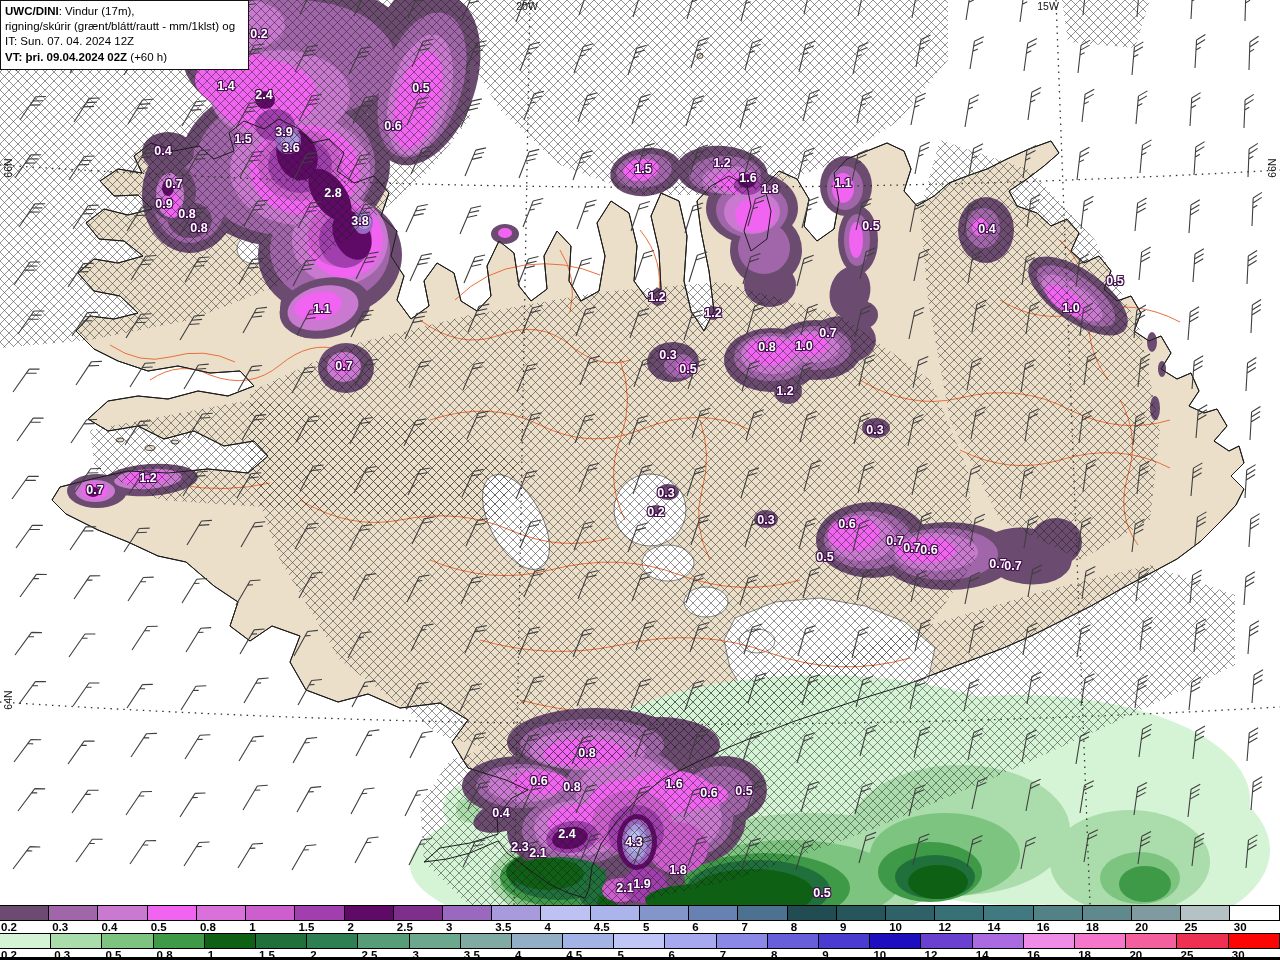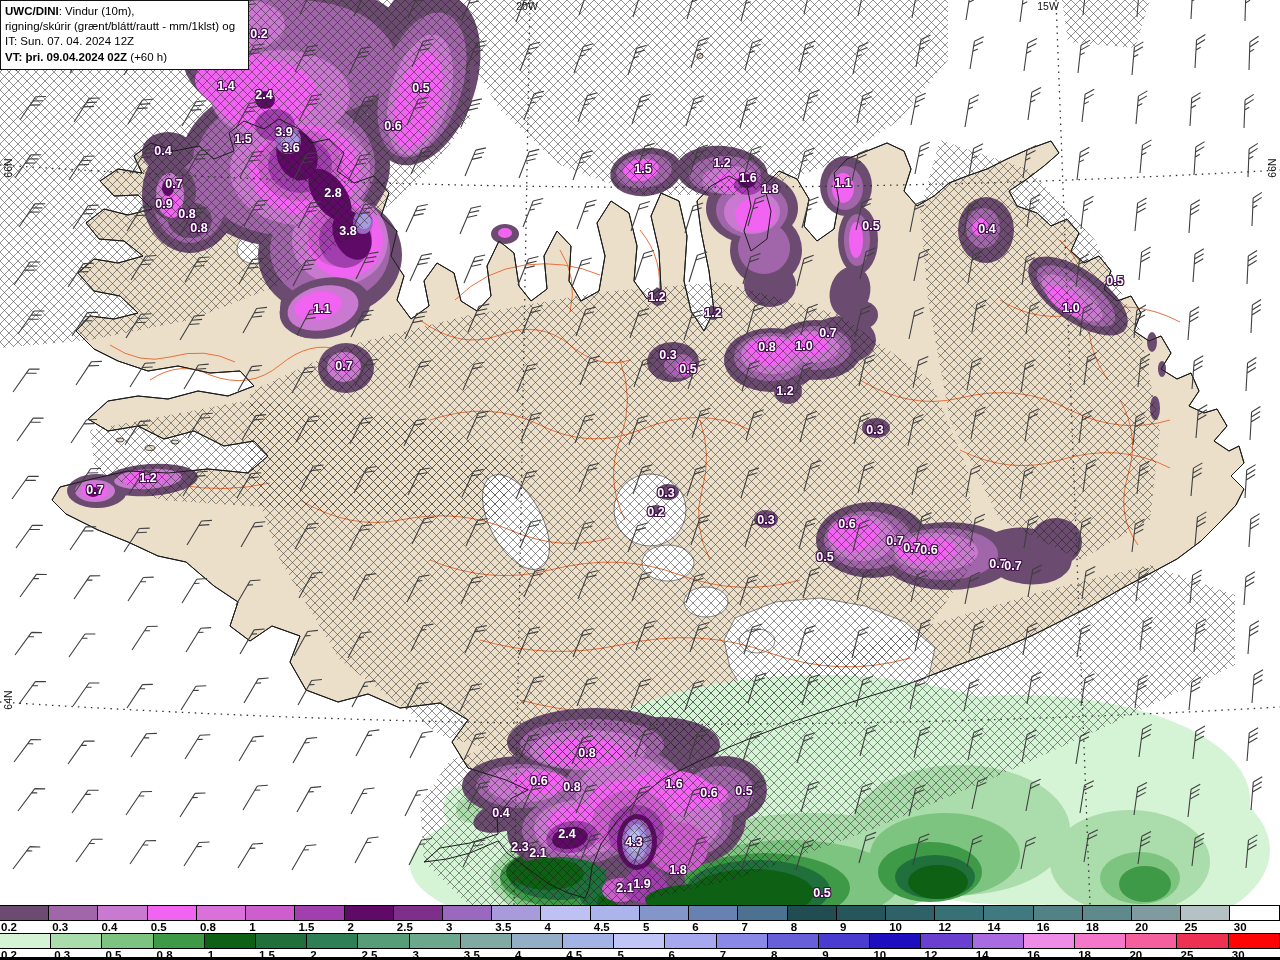--- a/index.html
+++ b/index.html
@@ -798,21 +798,21 @@
   <div id="plabels">
         <span class="plabel" style="left: 259px; top: 34px;">0.2</span>
         <span class="plabel" style="left: 226px; top: 86px;">1.4</span>
         <span class="plabel" style="left: 264px; top: 95px;">2.4</span>
         <span class="plabel" style="left: 421px; top: 88px;">0.5</span>
         <span class="plabel" style="left: 393px; top: 126px;">0.6</span>
         <span class="plabel" style="left: 243px; top: 139px;">1.5</span>
         <span class="plabel" style="left: 284px; top: 132px;">3.9</span>
         <span class="plabel" style="left: 291px; top: 148px;">3.6</span>
         <span class="plabel" style="left: 333px; top: 193px;">2.8</span>
-        <span class="plabel" style="left: 348px; top: 221px; margin-top: 10px;">3.8</span>
+        <span class="plabel" style="left: 360px; top: 221px;">3.8</span>
         <span class="plabel" style="left: 163px; top: 151px;">0.4</span>
         <span class="plabel" style="left: 174px; top: 184px;">0.7</span>
         <span class="plabel" style="left: 164px; top: 204px;">0.9</span>
         <span class="plabel" style="left: 187px; top: 214px;">0.8</span>
         <span class="plabel" style="left: 199px; top: 228px;">0.8</span>
         <span class="plabel" style="left: 322px; top: 309px;">1.1</span>
         <span class="plabel" style="left: 344px; top: 366px;">0.7</span>
         <span class="plabel" style="left: 95px; top: 490px;">0.7</span>
         <span class="plabel" style="left: 148px; top: 478px;">1.2</span>
         <span class="plabel" style="left: 643px; top: 169px;">1.5</span>
@@ -863,21 +863,21 @@
   <div id="coordlabels">
         <span class="toplab" style="left: 527px;">20W</span>
         <span class="toplab" style="left: 1048px;">15W</span>
         <span class="sidelab" style="left: 8px; top: 168px;">66N</span>
         <span class="sidelab" style="left: 8px; top: 700px;">64N</span>
         <span class="sidelab" style="left: 1272px; top: 168px;">66N</span>
       </div>
   </div>
 
   <div id="titlebox">
-    <div><b>UWC/DINI</b><span>: Vindur (10m),</span></div>
+    <div><b>UWC/DINI</b><span>: Vindur (17m),</span></div>
     <div>rigning/skúrir (grænt/blátt/rautt - mm/1klst) og</div>
     <div>IT: Sun. 07. 04. 2024 12Z</div>
     <div><b>VT: þri. 09.04.2024 02Z</b><span> (+60 h)</span></div>
   </div>
 
   <div id="scales">
     <div class="swatchrow" id="sleet-swatches">
         <div class="swatch" style="width: 49.2308px; background: rgb(107, 75, 111);"></div>
         <div class="swatch" style="width: 49.2308px; background: rgb(161, 102, 169);"></div>
         <div class="swatch" style="width: 49.2308px; background: rgb(201, 121, 207);"></div>

